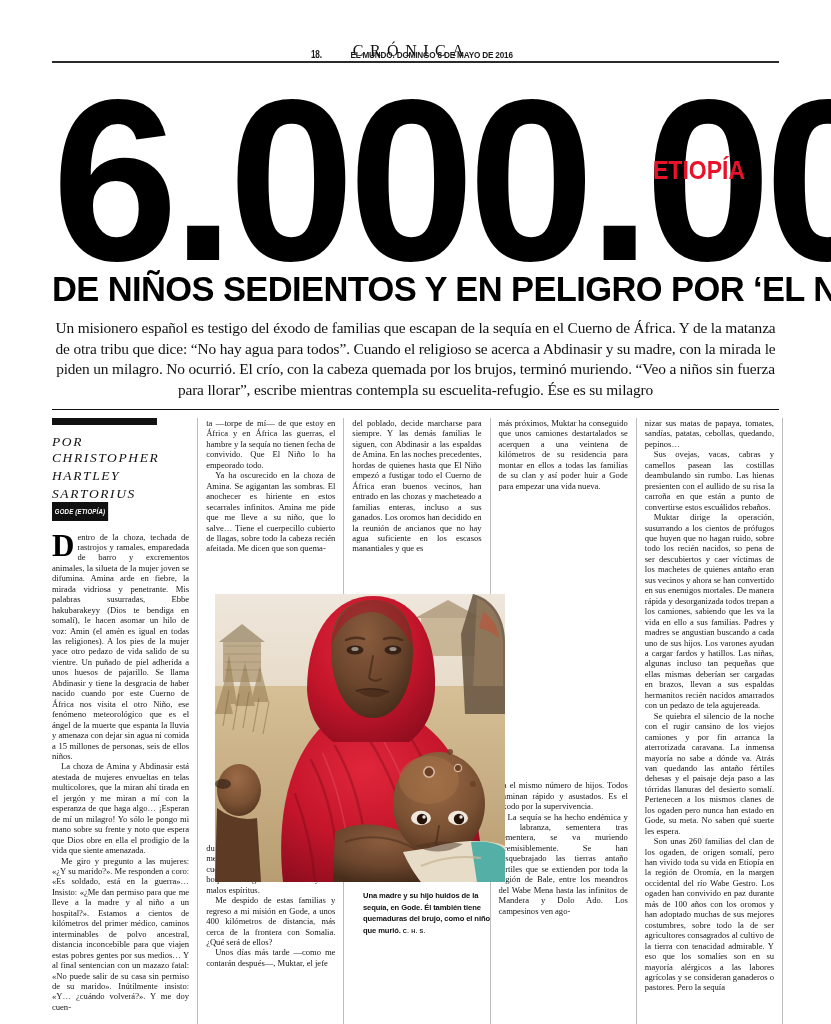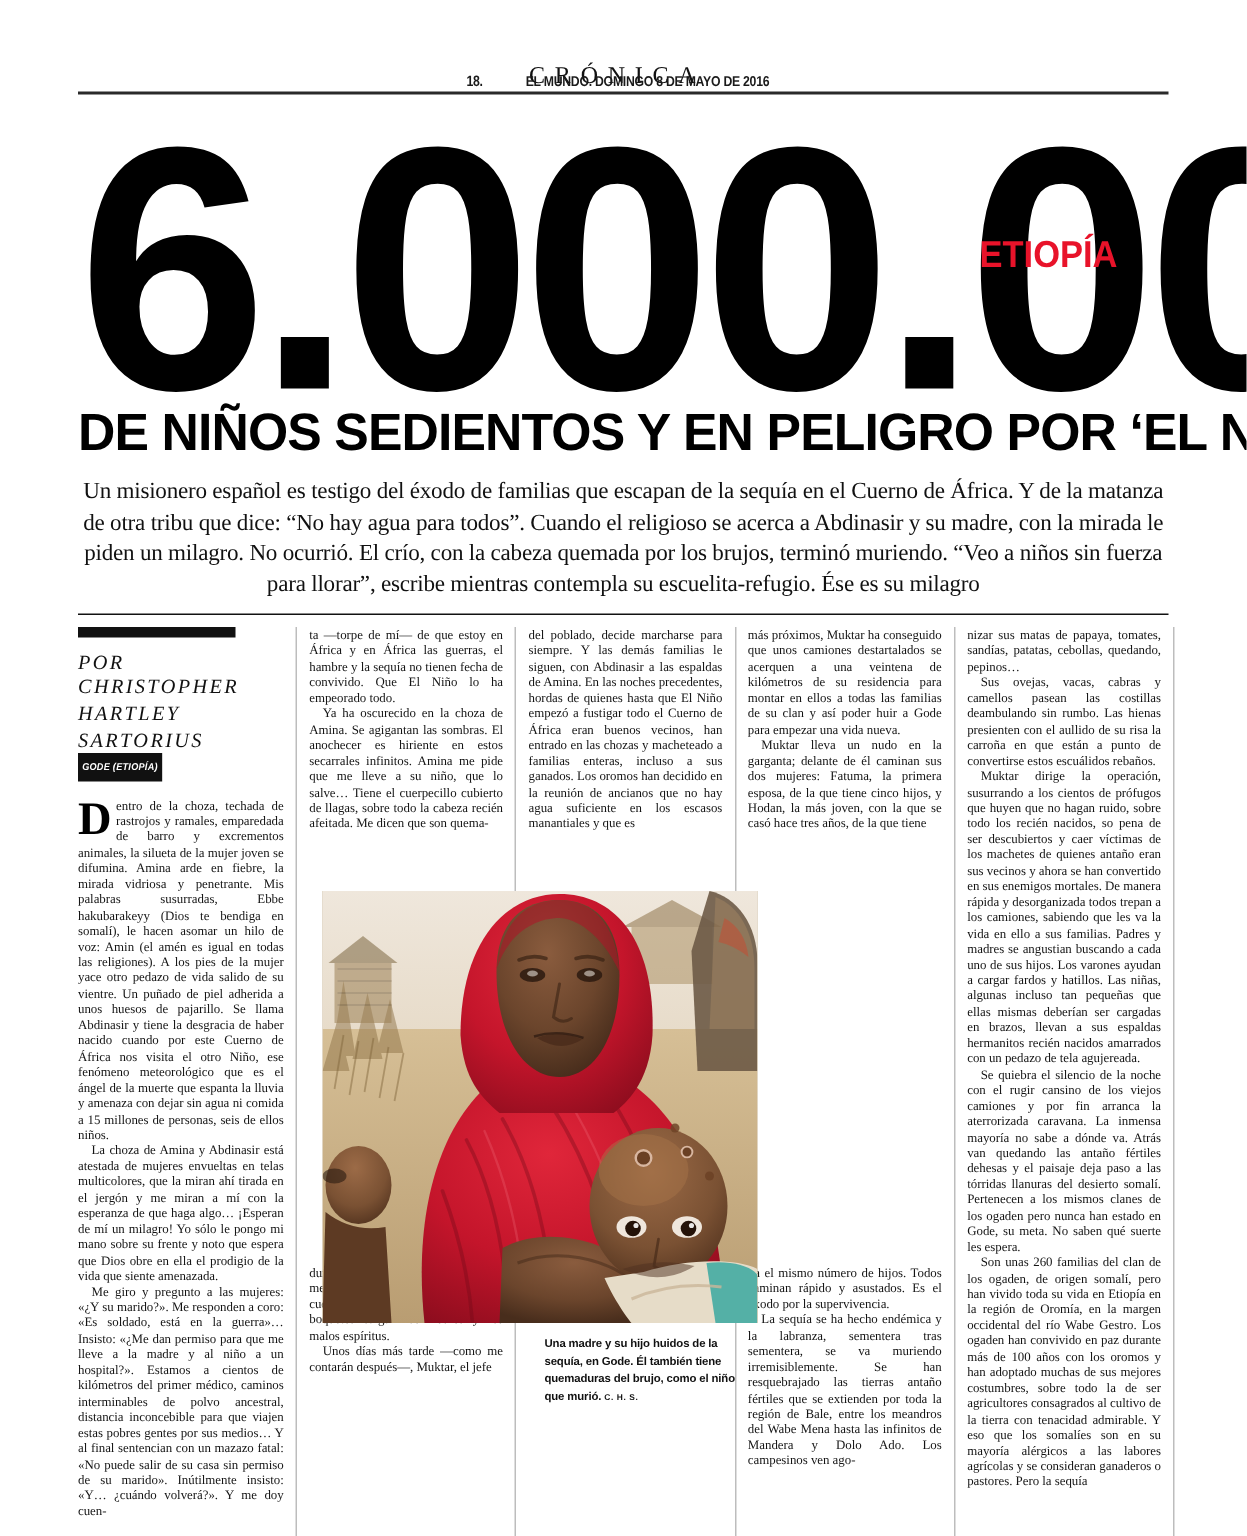--- a/index.html
+++ b/index.html
@@ -290,35 +290,35 @@
     </div>
 
     <div class="col">
       <div class="coltext">
         <p class="noindent">ta —torpe de mí— de que estoy en África y en África las guerras, el hambre y la sequía no tienen fecha de convivido. Que El Niño lo ha empeorado todo.</p>
         <p>Ya ha oscurecido en la choza de Amina. Se agigantan las sombras. El anochecer es hiriente en estos secarrales infinitos. Amina me pide que me lleve a su niño, que lo salve… Tiene el cuerpecillo cubierto de llagas, sobre todo la cabeza recién afeitada. Me dicen que son quema-</p>
       </div>
       <div style="height:289px"></div>
       <div class="coltext">
         <p class="noindent">duras del brujo. Es su costumbre de medicina tradicional, agujerear el cuerpo del enfermo para que por esos boquetes salgan las fiebres y los malos espíritus.</p>
+        <p>Me despido de estas familias y regreso a mi misión en Gode, a unos 400 kilómetros de distancia, más cerca de la frontera con Somalia. ¿Qué será de ellos?</p>
         <p>Unos días más tarde —como me contarán después—, Muktar, el jefe</p>
       </div>
     </div>
 
     <div class="col">
       <div class="coltext">
         <p class="noindent">del poblado, decide marcharse para siempre. Y las demás familias le siguen, con Abdinasir a las espaldas de Amina. En las noches precedentes, hordas de quienes hasta que El Niño empezó a fustigar todo el Cuerno de África eran buenos vecinos, han entrado en las chozas y macheteado a familias enteras, incluso a sus ganados. Los oromos han decidido en la reunión de ancianos que no hay agua suficiente en los escasos manantiales y que es</p>
       </div>
       <div style="height:343px"></div>
     </div>
 
     <div class="col">
       <div class="coltext">
         <p class="noindent">más próximos, Muktar ha conseguido que unos camiones destartalados se acerquen a una veintena de kilómetros de su residencia para montar en ellos a todas las familias de su clan y así poder huir a Gode para empezar una vida nueva.</p>
-        <p>Muktar lleva un nudo en la garganta; delante de él caminan sus dos mujeres: Fatuma, la primera esposa, de la que tiene cinco hijos, y Hodan, la más joven, con la que se casó hace tres años, de la que tiene</p>
       </div>
       <div style="height:289px"></div>
       <div class="coltext">
         <p class="noindent">ya el mismo número de hijos. Todos caminan rápido y asustados. Es el éxodo por la supervivencia.</p>
         <p>La sequía se ha hecho endémica y la labranza, sementera tras sementera, se va muriendo irremisiblemente. Se han resquebrajado las tierras antaño fértiles que se extienden por toda la región de Bale, entre los meandros del Wabe Mena hasta las infinitos de Mandera y Dolo Ado. Los campesinos ven ago-</p>
       </div>
     </div>
 
     <div class="col">
       <div class="coltext">

